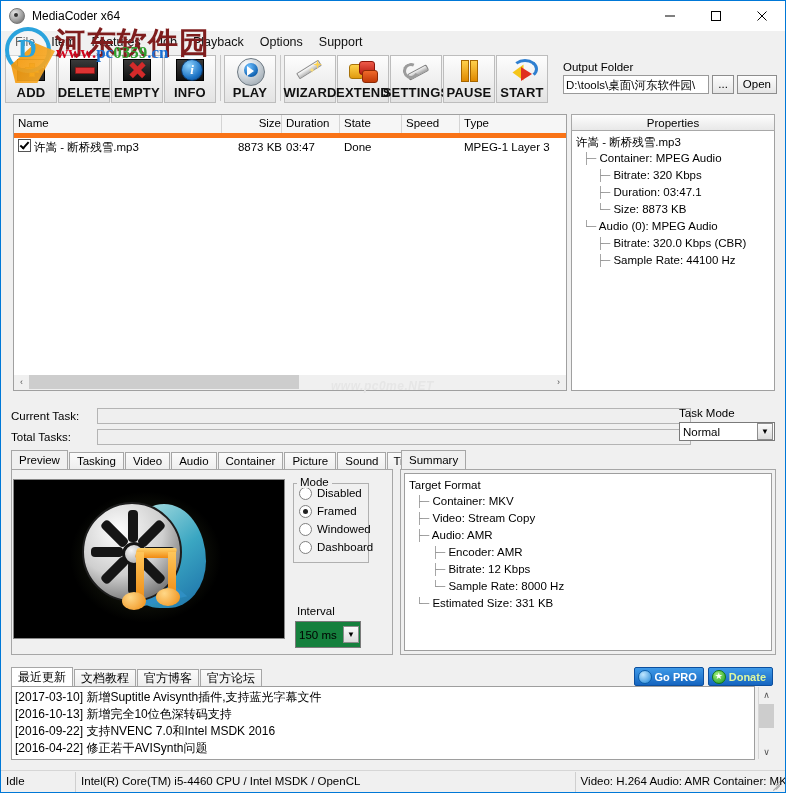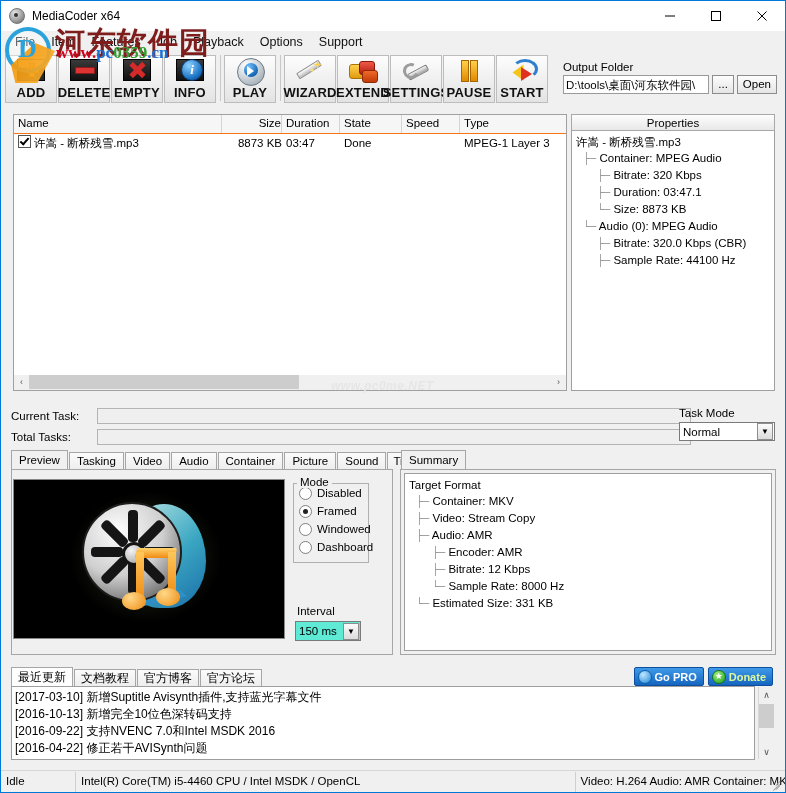--- a/index.html
+++ b/index.html
@@ -97,21 +97,21 @@
   .of-label{font-size:11.5px;margin-bottom:2px;}
   .of-row{display:flex;}
   .of-input{flex:1;height:19px;line-height:18px;background:#fff;border:1px solid #9a9a9a;
             padding:0 2px;font-size:11.5px;box-sizing:border-box;overflow:hidden;white-space:nowrap;}
   .of-btn{height:19px;line-height:17px;padding:0 5px;margin-left:3px;font-size:11.5px;
           background:linear-gradient(#fdfdfd,#e5e5e5);border:1px solid #8d8d8d;box-sizing:border-box;text-align:center;}
 
   
   .filelist{position:absolute;left:12px;top:113px;width:554px;height:277px;
             background:#fff;border:1px solid #a0a0a0;box-sizing:border-box;}
-  .fl-head{display:flex;height:18px;background:#f6f6f6;border-bottom:1px solid #f97316;}
+  .fl-head{display:flex;height:18px;background:#f6f6f6;border-bottom:5px solid #f97316;}
   .fl-head div{border-right:1px solid #d4d4d4;box-sizing:border-box;padding:2px 0 0 4px;
                font-size:11.5px;height:18px;overflow:hidden;white-space:nowrap;}
   .fl-row{display:flex;height:20px;align-items:center;}
   .fl-row div{box-sizing:border-box;padding-left:4px;font-size:11.5px;height:20px;line-height:19px;
               overflow:hidden;white-space:nowrap;}
   .c-name{width:208px;} .c-size{width:60px;text-align:right;} .c-dur{width:58px;}
   .c-state{width:62px;} .c-speed{width:58px;} .c-type{width:104px;border-right:none !important;}
   .cbx{display:inline-block;width:11px;height:11px;border:1px solid #555;background:#fff;
        position:relative;vertical-align:-1px;margin-right:3px;}
   .cbx:after{content:"";position:absolute;left:3px;top:0px;width:3px;height:7px;
@@ -191,21 +191,21 @@
 
   
   .modegrp{position:absolute;left:292px;top:482px;width:76px;height:80px;
      border:1px solid #b0b0b0;box-sizing:border-box;}
   .modegrp-title{position:absolute;left:296px;top:475px;background:#f0f0f0;padding:0 3px;font-size:11.5px;}
   .radio-row{display:flex;align-items:center;height:18px;padding-left:5px;font-size:11.5px;}
   .radio{width:11px;height:11px;border-radius:50%;border:1px solid #808080;background:#fff;
      margin-right:5px;position:relative;flex:none;}
   .radio.on:after{content:"";position:absolute;left:3px;top:3px;width:5px;height:5px;border-radius:50%;background:#222;}
   .ivl-label{position:absolute;left:296px;top:604px;font-size:11.5px;}
-  .ivl-select{position:absolute;left:294px;top:620px;width:66px;height:20px;background:#5eead4;
+  .ivl-select{position:absolute;left:294px;top:620px;width:66px;height:27px;background:#15803d;
      border:1px solid #7a7a7a;box-sizing:border-box;display:flex;align-items:center;
      justify-content:space-between;font-size:11.5px;padding-left:3px;}
 
   
   .sumtab{position:absolute;left:400px;top:449px;}
   .summary{position:absolute;left:399px;top:468px;width:376px;height:186px;
      background:#f0f0f0;border:1px solid #a6a6a6;box-sizing:border-box;padding:3px;}
   .summary-inner{width:100%;height:100%;background:#fff;border:1px solid #9e9e9e;box-sizing:border-box;
      padding:3px 0 0 3px;overflow:hidden;}
 

